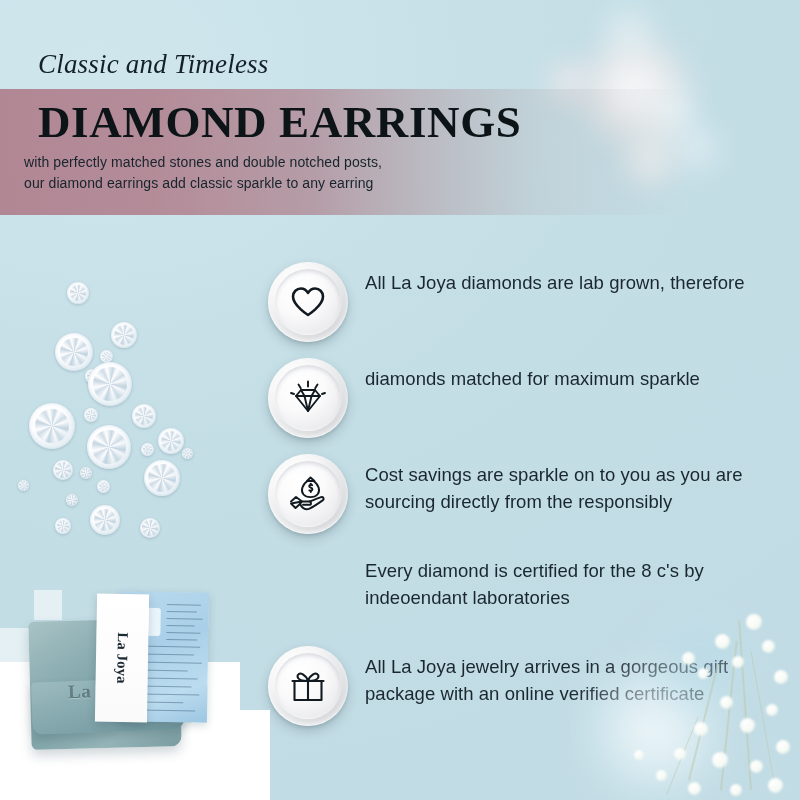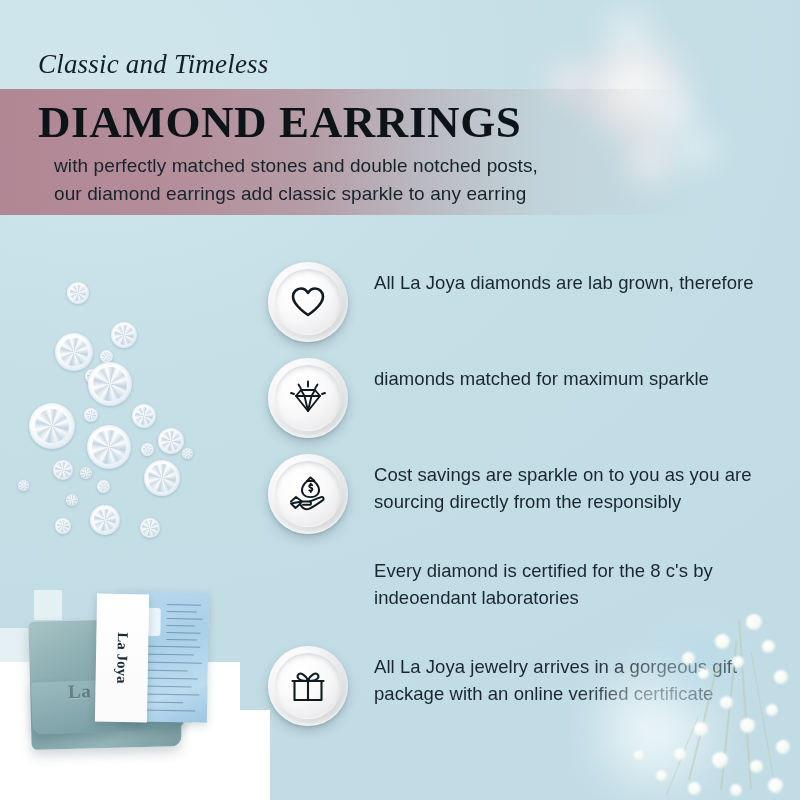--- a/index.html
+++ b/index.html
@@ -34,22 +34,22 @@
       rgba(180,176,180,.26) 78%,
       rgba(196,220,229,0) 100%);
   }
   .banner-title{
     position:absolute;left:38px;top:96px;
     font-family:"Liberation Serif",serif;
     font-weight:700;font-size:45px;letter-spacing:.6px;color:#0d1418;
     white-space:nowrap;
   }
   .banner-sub{
-    position:absolute;left:54px;top:152px;
-    font-size:19px;line-height:1.48;color:#17242c;letter-spacing:.1px;
+    position:absolute;left:24px;top:152px;
+    font-size:14px;line-height:1.48;color:#17242c;letter-spacing:.1px;
   }
   .banner-sub div{white-space:nowrap;}
 
   
   .features{position:absolute;left:268px;top:262px;width:520px;}
   .feature{position:relative;height:96px;}
   .badge{
     position:absolute;left:0;top:0;width:80px;height:80px;border-radius:50%;
     background:
       radial-gradient(circle at 33% 27%, #ffffff 0%, #f6f6f7 34%, #e3e4e6 62%, #cfd1d4 82%, #c2c4c8 100%);
@@ -66,21 +66,21 @@
   }
   .badge svg{position:relative;z-index:2;display:block;}
   .badge .badge-text{
     position:relative;z-index:2;
     font-size:19px;font-weight:600;color:#16222a;letter-spacing:.3px;
   }
   .feature-text{
     position:absolute;left:97px;top:7px;width:418px;
     font-size:18.5px;line-height:1.46;color:#1a2730;letter-spacing:.05px;
   }
-  .feature-text div{white-space:nowrap;margin-left:9px;}
+  .feature-text div{white-space:nowrap;}
 
   
   .white-wedge{
     position:absolute;left:-10px;top:662px;width:250px;height:150px;background:#ffffff;
   }
   .white-wedge2{
     position:absolute;left:150px;top:710px;width:120px;height:100px;background:#ffffff;
   }
   .sq-light{position:absolute;background:rgba(255,255,255,.55);}
   .photo{position:absolute;left:22px;top:588px;width:200px;height:180px;}

